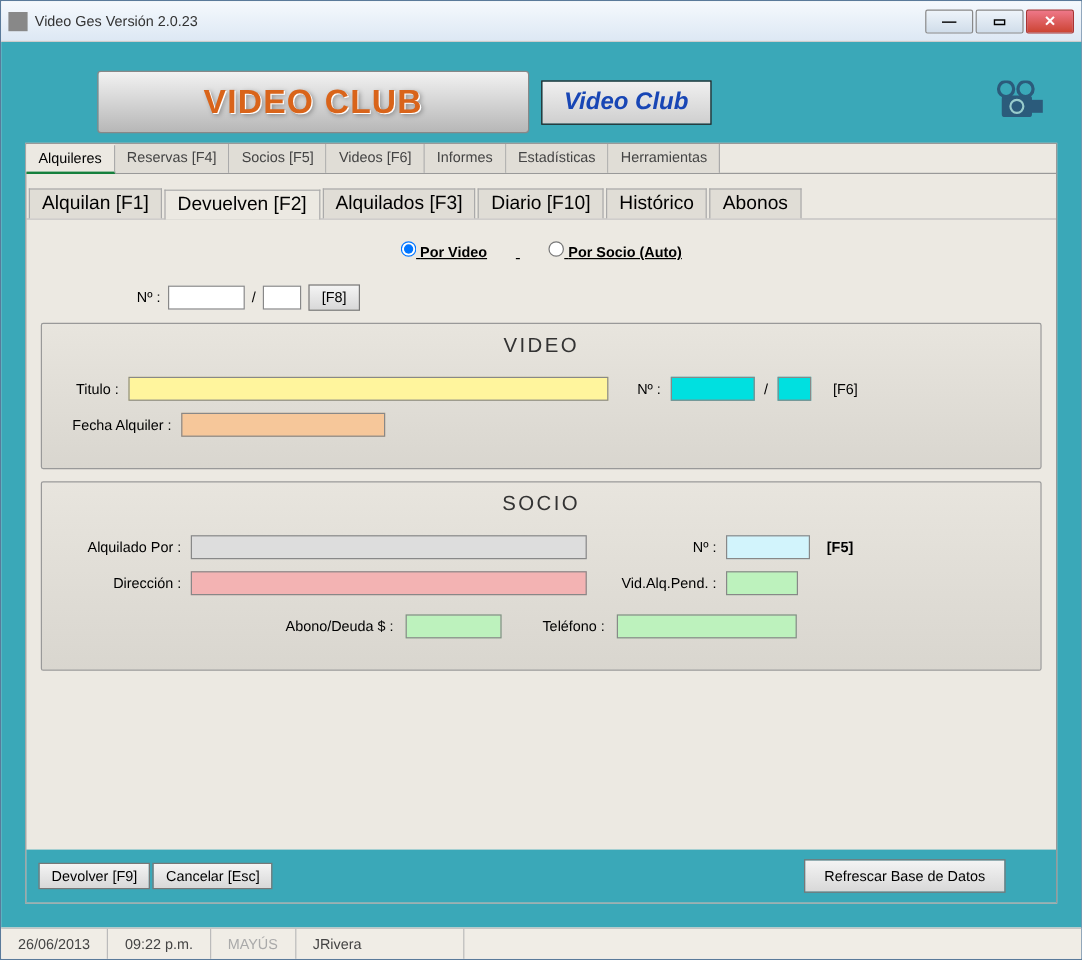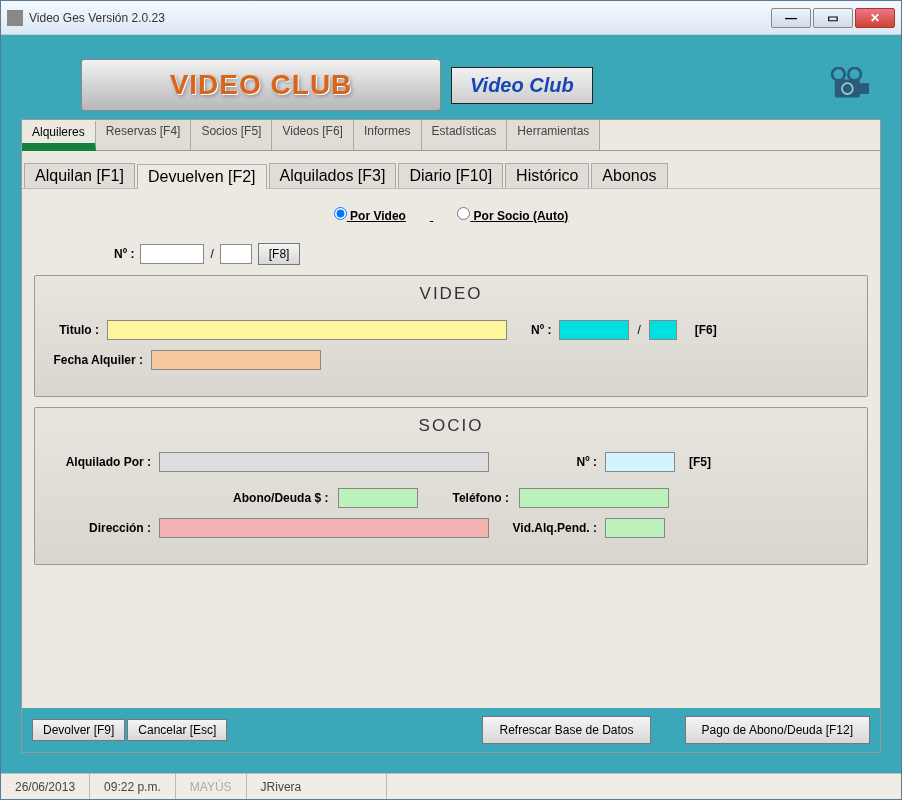--- a/index.html
+++ b/index.html
@@ -96,21 +96,21 @@
 }
 .tabs { display:flex; border-bottom: 1px solid #999; background:#ece9e2;}
 .tab {
   padding: 4px 10px;
   border-right: 1px solid #aaa;
   cursor: pointer;
   font-size: 12px;
 }
 .tab.active {
   background: #ece9e2;
-  border-bottom: 8px solid #15803d;
+  border-bottom: 2px solid #15803d;
   position: relative;
   top: 1px;
 }
 .tab:not(.active){ background:#e0ddd6; color:#444;}
 .subtabs { display:flex; border-bottom:1px solid #bbb; padding-top:12px; padding-left:2px; }
 .subtab {
   padding: 3px 10px;
   border: 1px solid #aaa;
   border-bottom: none;
   margin-right: 2px;
@@ -161,21 +161,21 @@
   text-align:center;
   font-family: Impact, Arial, sans-serif;
   font-size: 17px;
   letter-spacing: 2px;
   color:#333;
   margin-bottom: 16px;
 }
 .frow {
   display:flex; align-items:center; gap:8px; margin-bottom:10px;
 }
-.lbl { font-size:12px; text-align:right;font-weight:bold; }
+.lbl { font-size:12px; text-align:right; }
 .txt.yellow { background:#fff59d; }
 .txt.cyan { background:#00e0e0; }
 .txt.peach { background:#f6c79a; }
 .txt.pink { background:#f3b3b3; }
 .txt.lgreen { background:#bdf2bd; }
 .txt.lblue { background:#d2f4fc; }
 .bottom-bar {
   background:#3aa8b8;
   padding: 8px 10px;
   display:flex;
@@ -267,59 +267,58 @@
 
         <div class="panel">
           <div class="panel-title">VIDEO</div>
           <div class="frow">
             <span class="lbl" style="width:48px">Titulo :</span>
             <input class="txt yellow" style="width: 400px;" value="">
             <span class="lbl" style="margin-left:16px">Nº :</span>
             <input class="txt cyan" style="width: 70px;" value="">
             <span>/</span>
             <input class="txt cyan" style="width: 28px;" value="">
-            <span class="btn" style="font-weight:bold;border:none;background:none">[F6]</span>
+            <span class="btn" style="font-weight:normal;border:none;background:none">[F6]</span>
           </div>
           <div class="frow">
             <span class="lbl" style="width:92px">Fecha Alquiler :</span>
             <input class="txt peach" style="width: 170px;" value="">
           </div>
         </div>
 
         <div class="panel">
           <div class="panel-title">SOCIO</div>
           <div class="frow">
             <span class="lbl" style="width:100px">Alquilado Por :</span>
             <input class="txt" style="width: 330px; background: rgb(221, 221, 221);" value="">
             <span class="lbl" style="width:80px;text-align:right;margin-left:20px">Nº :</span>
             <input class="txt lblue" style="width: 70px;" value="">
             <span style="font-weight:bold;margin-left:6px">[F5]</span>
           </div>
+          <div class="frow">
+            <span class="lbl" style="width:100px">Dirección :</span>
+            <input class="txt pink" style="width: 330px;" value="">
+            <span class="lbl" style="width:100px;text-align:right;margin-left:0">Vid.Alq.Pend. :</span>
+            <input class="txt lgreen" style="width: 60px;" value="">
+          </div>
           <div class="frow" style="justify-content:center;gap:10px;margin-top:16px">
             <span class="lbl">Abono/Deuda $ :</span>
             <input class="txt lgreen" style="width: 80px;" value="">
             <span class="lbl" style="margin-left:24px">Teléfono :</span>
             <input class="txt lgreen" style="width: 150px;" value="">
-          </div>
-          <div class="frow">
-            <span class="lbl" style="width:100px">Dirección :</span>
-            <input class="txt pink" style="width: 330px;" value="">
-            <span class="lbl" style="width:100px;text-align:right;margin-left:0">Vid.Alq.Pend. :</span>
-            <input class="txt lgreen" style="width: 60px;" value="">
           </div>
         </div>
       </div>
 
       <div class="bottom-bar">
         <button class="btn">Devolver [F9]</button>
         <button class="btn">Cancelar [Esc]</button>
         <div style="flex:1"></div>
         <button class="btn" style="padding:6px 16px">Refrescar Base de Datos</button>
         <div style="width:30px"></div>
-        <button class="btn" style="padding:6px 16px">Pago de Abono/Deuda [F12]</button>
       </div>
     </div>
   </div>
 
   <div class="statusbar">
     <div class="status-cell">26/06/2013</div>
     <div class="status-cell">09:22 p.m.</div>
     <div class="status-cell dim">MAYÚS</div>
     <div class="status-cell" style="flex:0 0 140px">JRivera</div>
     <div class="status-cell" style="flex:1;border-right:none"></div>

